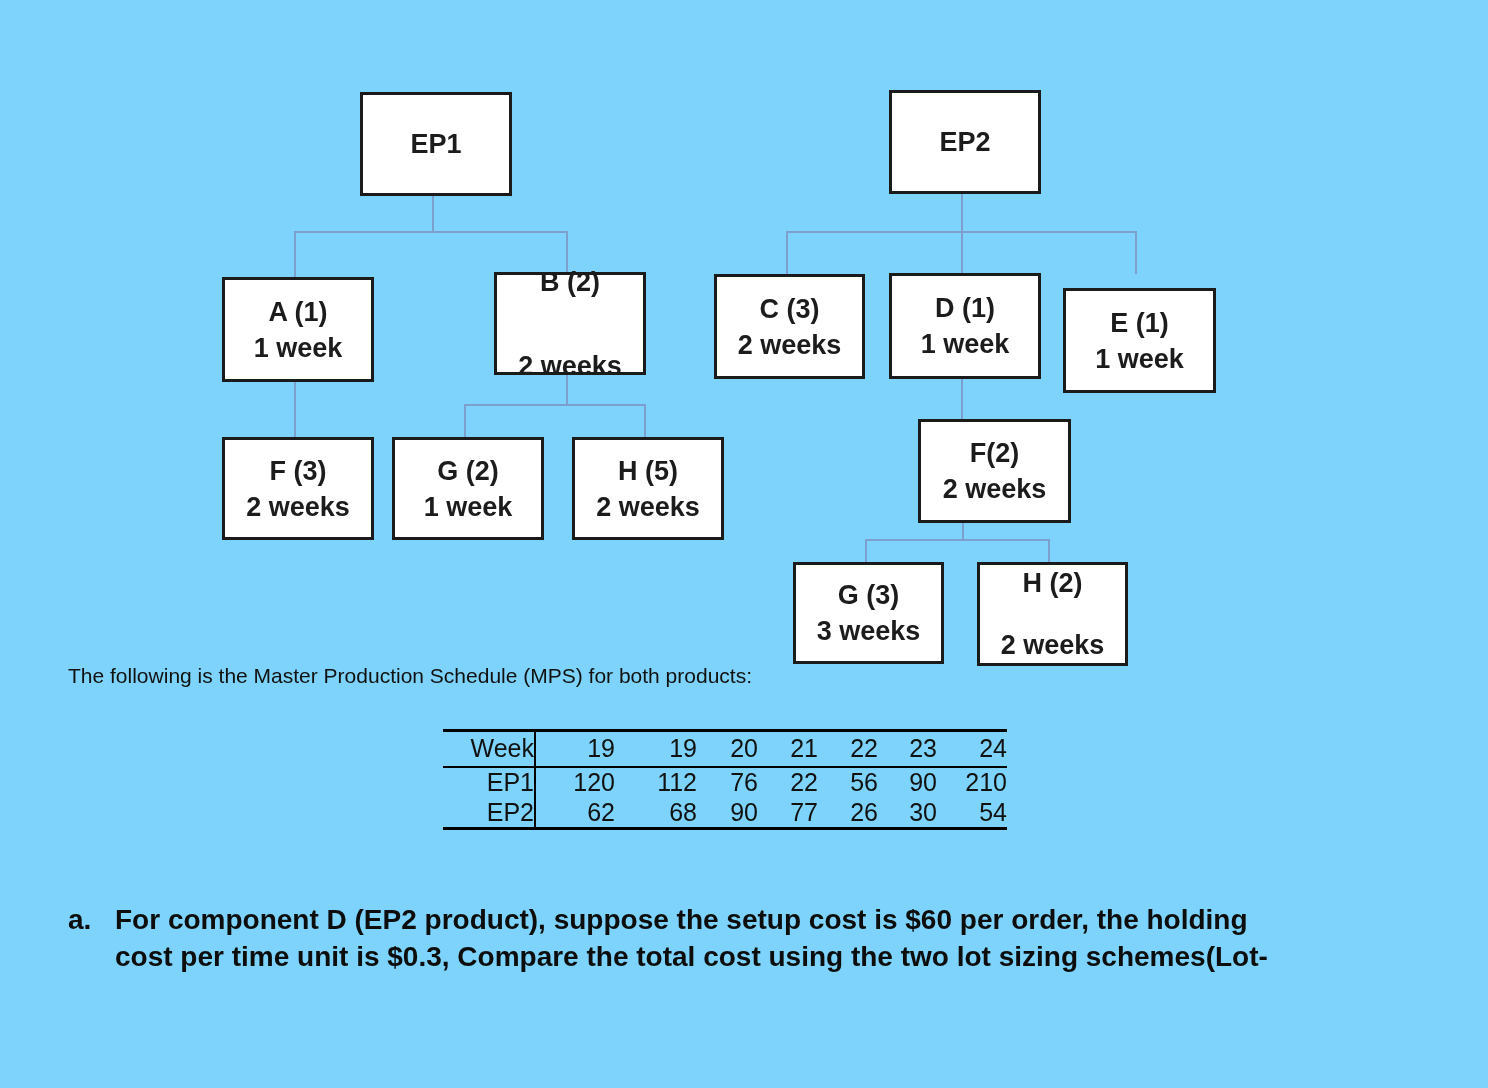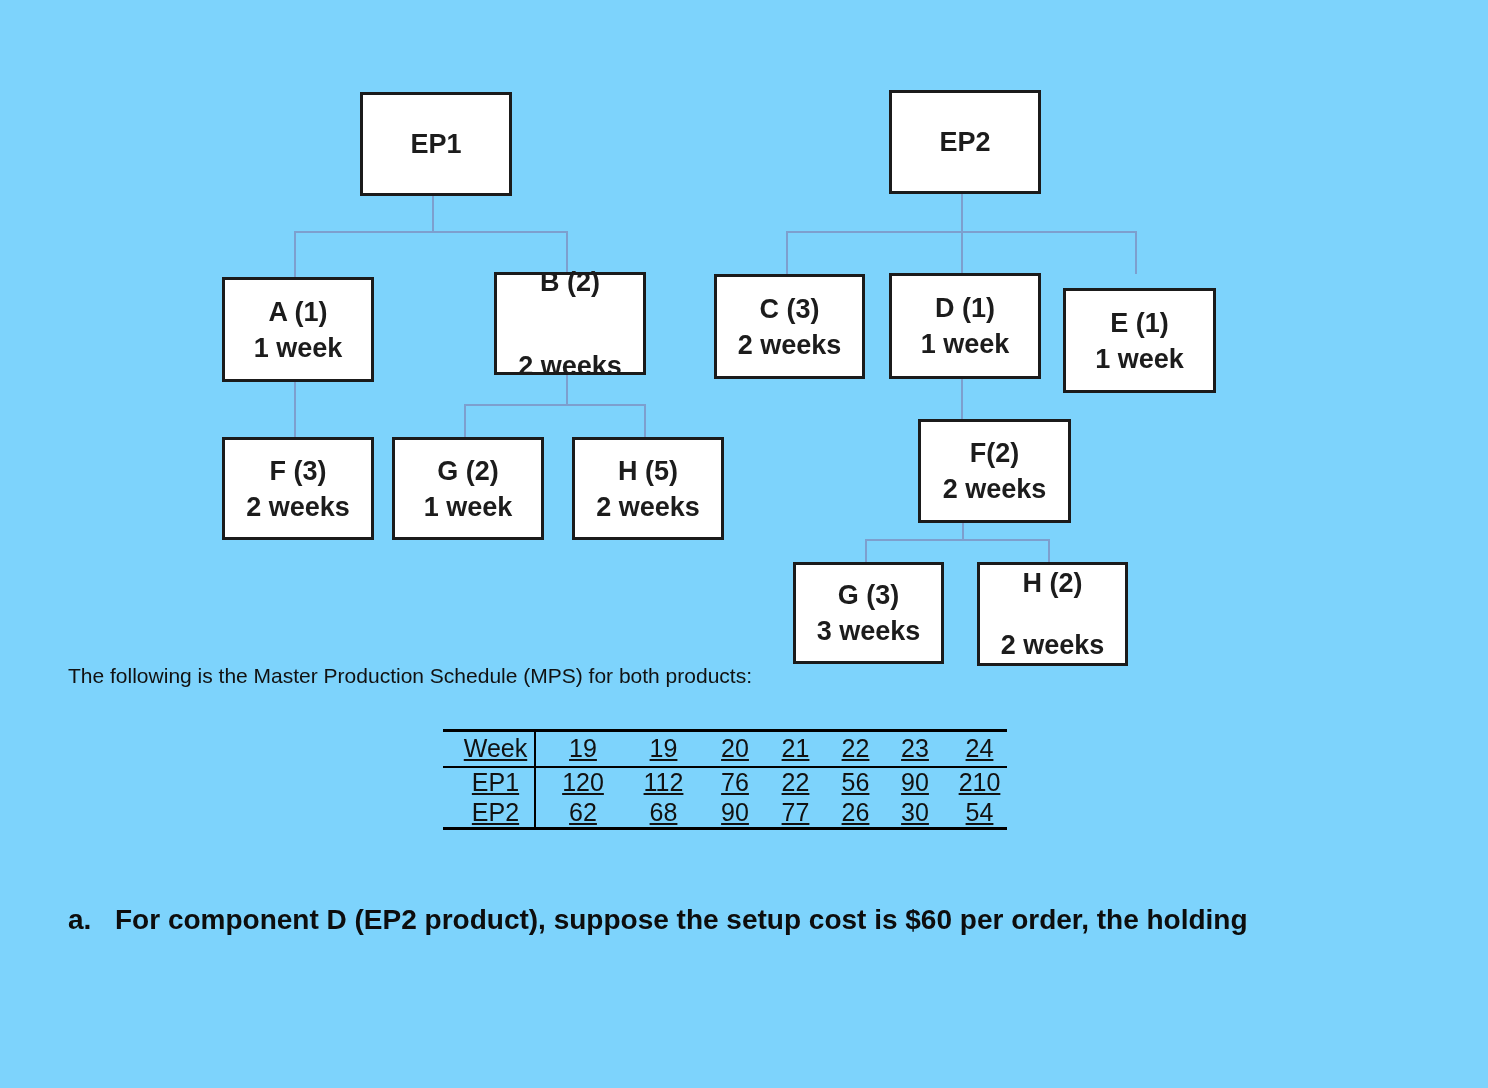--- a/index.html
+++ b/index.html
@@ -23,22 +23,22 @@
   #n-g3{left:793px;top:562px;width:145px;height:96px;}
   #n-h2{left:977px;top:562px;width:145px;height:98px;justify-content:space-between;}
   
   .cl{position:absolute;background:#7d9fce;}
   
   .intro{position:absolute;left:68px;top:664px;font-size:21px;color:#111;white-space:nowrap;}
   
   .mps-table{position:absolute;left:443px;top:729px;width:564px;table-layout:fixed;
              border-collapse:collapse;font-size:25px;color:#111;
              border-top:3px solid #000;border-bottom:3px solid #000;}
-  .mps-table td{font-weight:normal;text-align:center;padding:0 0 0 15px;vertical-align:middle;
-                overflow:hidden;white-space:nowrap;text-decoration:underline;}
+  .mps-table td{font-weight:normal;text-align:right;padding:0 0 0 15px;vertical-align:middle;
+                overflow:hidden;white-space:nowrap;}
   .mps-table tr{height:31px;}
   .mps-table tr.hdr{height:36px;}
   .mps-table tr.hdr td{border-bottom:2px solid #000;}
   .mps-table td.lbl{padding-left:14px;border-right:2px solid #000;}
   
   .question{position:absolute;left:68px;top:901px;display:flex;
             font-size:28px;font-weight:bold;line-height:37px;color:#0d0d0d;}
   .q-marker{width:47px;flex:none;}
   .q-lines div{white-space:nowrap;}
 </style>
@@ -165,16 +165,17 @@
       <td>30</td>
       <td>54</td>
     </tr>
     </tbody>
   </table>
 
   <div class="question">
     <div class="q-marker">a.</div>
     <div class="q-lines">
       <div>For component D (EP2 product), suppose the setup cost is $60 per order, the holding</div>
+      <div>cost per time unit is $0.3, Compare the total cost using the two lot sizing schemes(Lot-</div>
     </div>
   </div>
 
 </div>
 
 </body></html>

